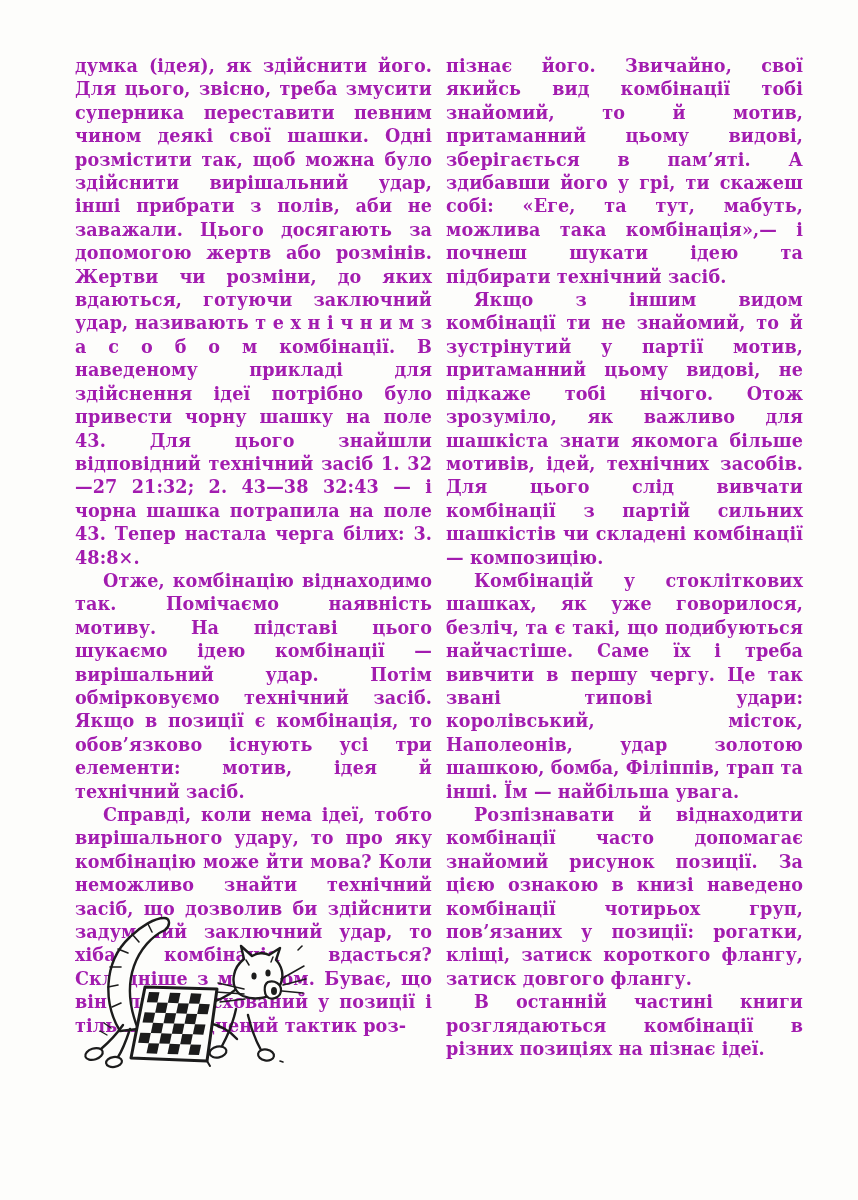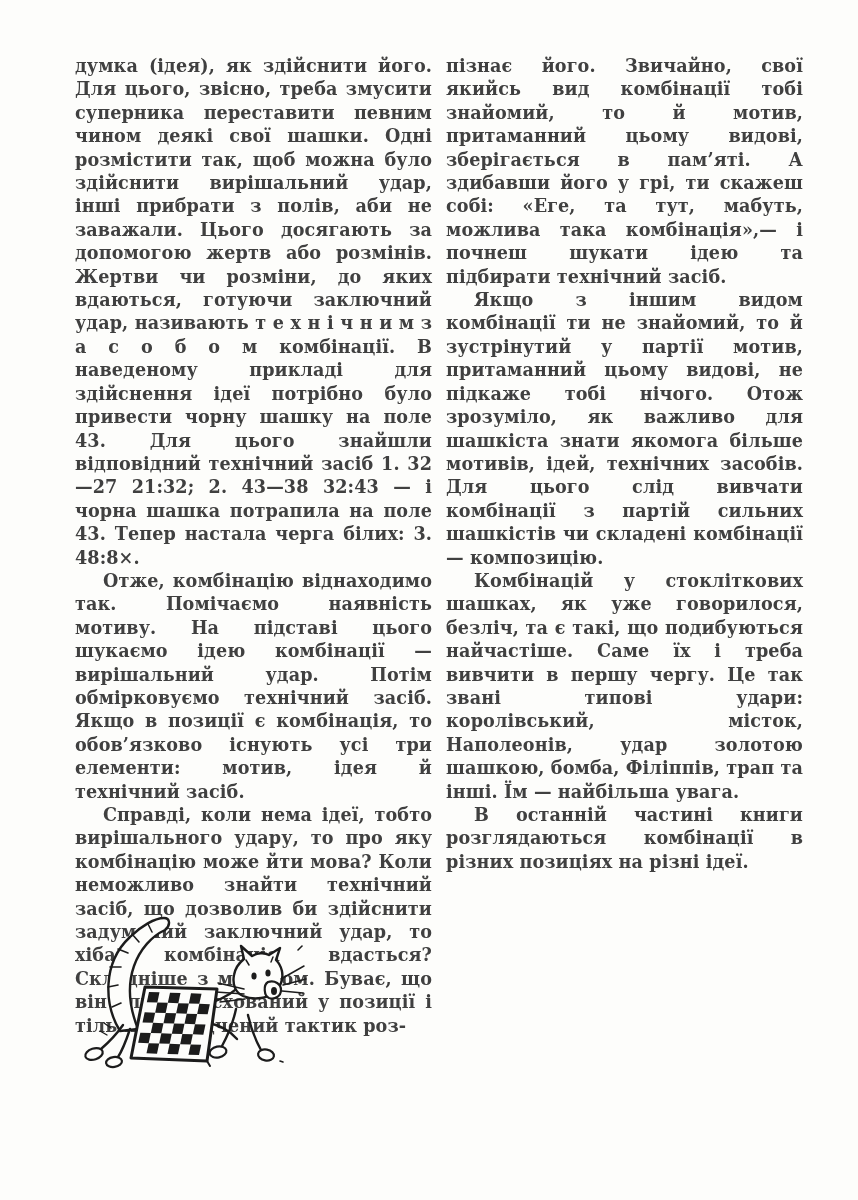--- a/index.html
+++ b/index.html
@@ -2,21 +2,21 @@
 <html lang="uk"><head>
 <meta charset="utf-8">
 <style>
   html,body{margin:0;padding:0;background:#e8e8e4;}
   .page{
     position:relative;
     width:858px;height:1200px;
     margin:0 auto;
     background:#fdfdfb;
     overflow:hidden;
-    color:#404040;
+    color:#a21caf;
     font-family:"DejaVu Serif", serif;
   }
   .columns{
     position:absolute;
     left:75px;top:54px;
     width:728px;
     display:flex;
     gap:14px;
   }
   .col{
@@ -47,21 +47,22 @@
   <div class="columns">
     <div class="col">
       <p>думка (ідея), як здійснити його. Для цього, звісно, треба змусити суперника переставити певним чином деякі свої шашки. Одні розмістити так, щоб можна було здійснити вирішальний удар, інші прибрати з полів, аби не заважали. Цього досягають за допомогою жертв або розмінів. Жертви чи розміни, до яких вдаються, готуючи заключний удар, називають т е х н і ч н и м  з а с о б о м комбінації. В наведеному прикладі для здійснення ідеї потрібно було привести чорну шашку на поле 43. Для цього знайшли відповідний технічний засіб 1. 32—27 21:32; 2. 43—38 32:43 — і чорна шашка потрапила на поле 43. Тепер настала черга білих: 3. 48:8×.</p>
       <p>Отже, комбінацію віднаходимо так. Помічаємо наявність мотиву. На підставі цього шукаємо ідею комбінації — вирішальний удар. Потім обмірковуємо технічний засіб. Якщо в позиції є комбінація, то обов’язково існують усі три елементи: мотив, ідея й технічний засіб.</p>
       <p>Справді, коли нема ідеї, тобто вирішального удару, то про яку комбінацію може йти мова? Коли неможливо знайти технічний засіб, що дозволив би здійснити задуманий заключний удар, то хіба комбінація вдасться? Складніше з мотивом. Буває, що він глибоко схований у позиції і тільки досвідчений тактик роз-</p>
     </div>
     <div class="col">
       <p>пізнає його. Звичайно, свої якийсь вид комбінації тобі знайомий, то й мотив, притаманний цьому видові, зберігається в пам’яті. А здибавши його у грі, ти скажеш собі: «Еге, та тут, мабуть, можлива така комбінація»,— і почнеш шукати ідею та підбирати технічний засіб.</p>
       <p>Якщо з іншим видом комбінації ти не знайомий, то й зустрінутий у партії мотив, притаманний цьому видові, не підкаже тобі нічого. Отож зрозуміло, як важливо для шашкіста знати якомога більше мотивів, ідей, технічних засобів. Для цього слід вивчати комбінації з партій сильних шашкістів чи складені комбінації — композицію.</p>
       <p>Комбінацій у стокліткових шашках, як уже говорилося, безліч, та є такі, що подибуються найчастіше. Саме їх і треба вивчити в першу чергу. Це так звані типові удари: королівський, місток, Наполеонів, удар золотою шашкою, бомба, Філіппів, трап та інші. Їм — найбільша увага.</p>
-      <p>В останній частині книги розглядаються комбінації в різних позиціях на різні ідеї.</p>
+      <p>Розпізнавати й віднаходити комбінації часто допомагає знайомий рисунок позиції. За цією ознакою в книзі наведено комбінації чотирьох груп, пов’язаних у позиції: рогатки, кліщі, затиск короткого флангу, затиск довгого флангу.</p>
+      <p>В останній частині книги розглядаються комбінації в різних позиціях на пізнає ідеї.</p>
     </div>
   </div>
 
   <div class="illustration">
     <svg viewBox="0 0 250 180" width="250" height="180">
 
       <g>
         <path class="ink paper" stroke-width="2.4" d="M60,128 C44,102 42,60 70,34 C81,23 95,15 104,15 C110,15 111,22 105,27 C92,33 80,46 74,63 C67,83 70,106 78,126 Z"></path>
         <path class="ink" stroke-width="1.6" d="M52,104 L61,100"></path>
         <path class="ink" stroke-width="1.6" d="M48,84 L58,82"></path>

